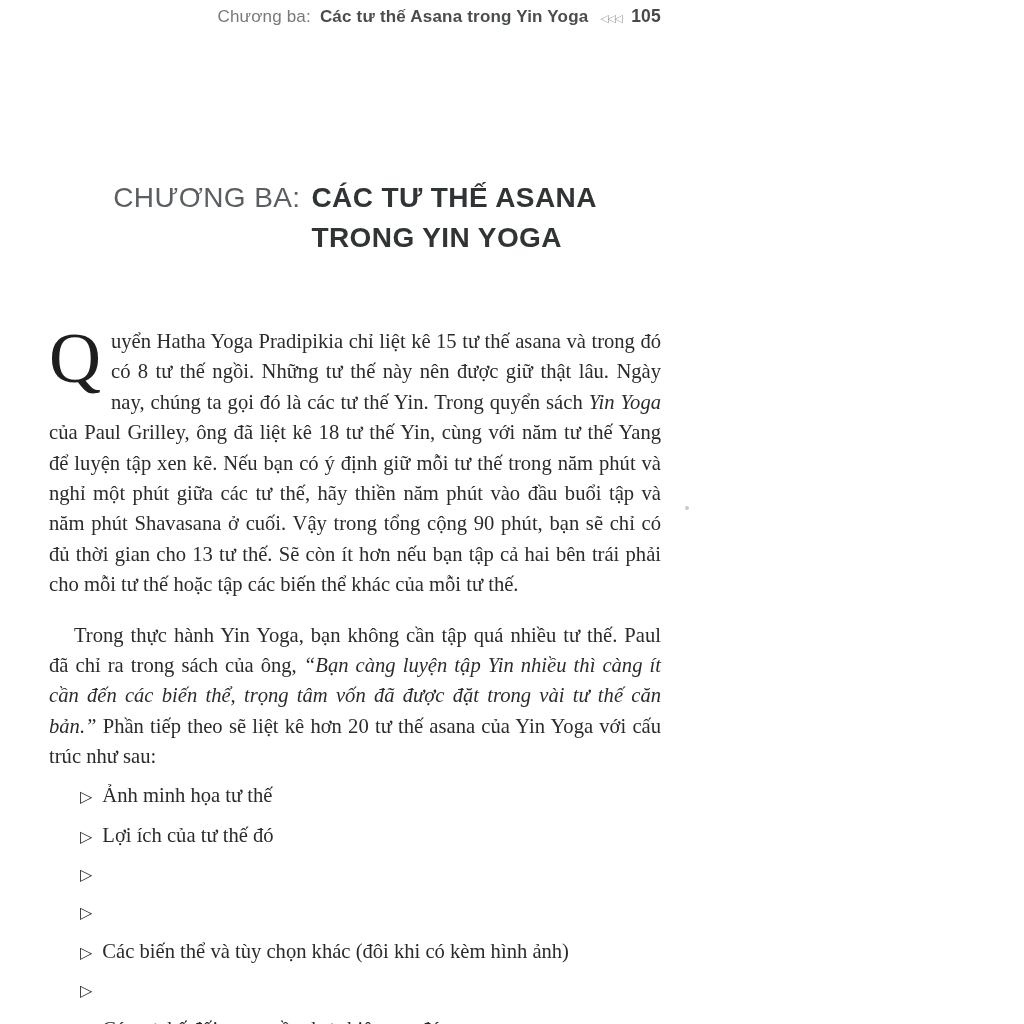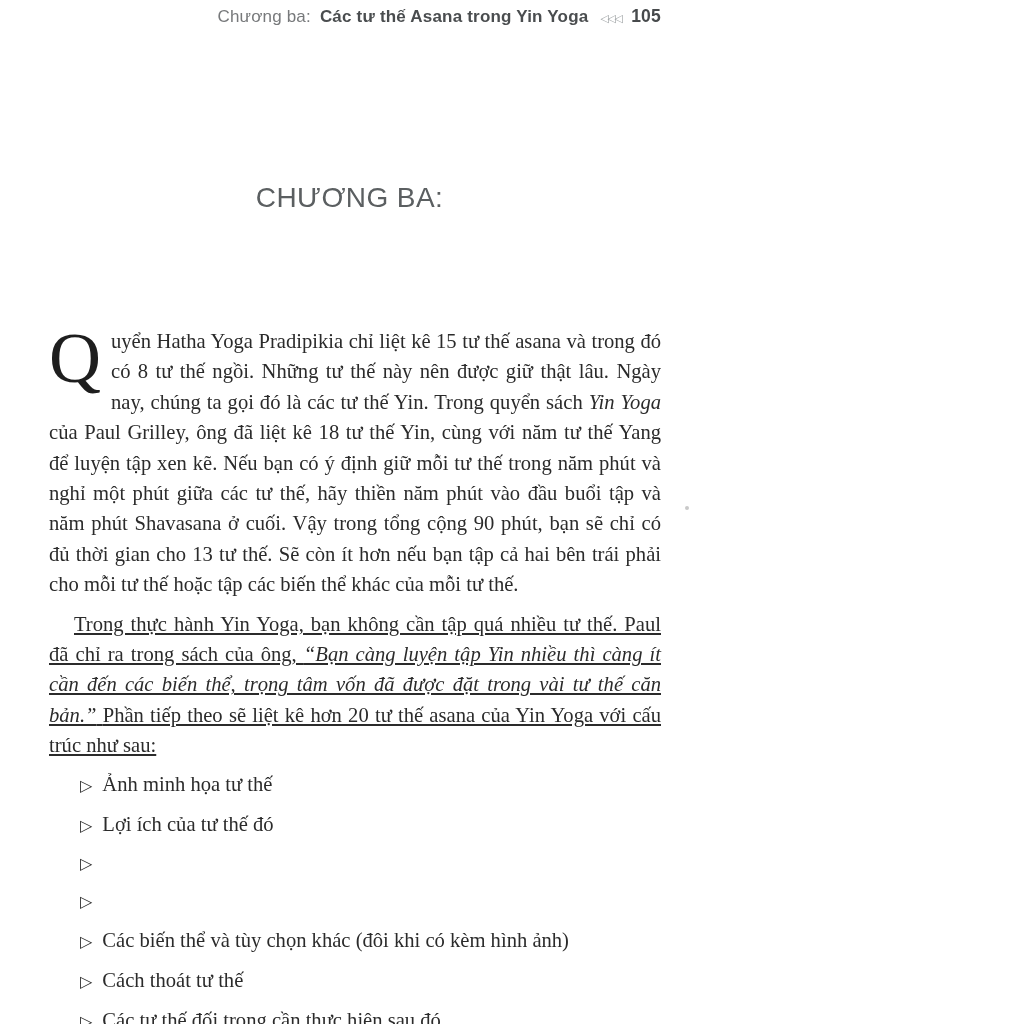--- a/index.html
+++ b/index.html
@@ -65,21 +65,21 @@
     position: absolute;
     top: 326px;
     left: 49px;
     width: 612px;
     color: #2b2b2b;
     font-size: 20.6px;
     line-height: 30.4px;
     text-align: justify;
   }
   .para { margin: 0; }
-  .para-2 { margin-top: 9px; text-indent: 25px; text-decoration: underline; }
+  .para-2 { margin-top: 20px; text-indent: 25px; }
   .dropcap {
     float: left;
     font-size: 72px;
     line-height: 56px;
     height: 58px;
     margin: 4px 10px 0 0;
     color: #1e1e1e;
   }
   .italic { font-style: italic; }
 
@@ -123,20 +123,24 @@
 
   <div class="running-header">
     <span class="rh-label">Chương ba:</span>
     <span class="rh-title">Các tư thế Asana trong Yin Yoga</span>
     <span class="rh-arrows">◁◁◁</span>
     <span class="rh-page">105</span>
   </div>
 
   <div class="chapter-title">
     <span class="ct-label">CHƯƠNG BA:</span>
+    <span class="ct-main">
+      <span style="display:block">CÁC TƯ THẾ ASANA</span>
+      <span style="display:block">TRONG YIN YOGA</span>
+    </span>
   </div>
 
   <div class="body-text">
 
     <p class="para para-1">
       <span class="dropcap">Q</span>
       <span>uyển Hatha Yoga Pradipikia chỉ liệt kê 15 tư thế asana và trong đó có 8 tư thế ngồi. Những tư thế này nên được giữ thật lâu. Ngày nay, chúng ta gọi đó là các tư thế Yin. Trong quyển sách </span>
       <span class="italic">Yin Yoga</span>
       <span> của Paul Grilley, ông đã liệt kê 18 tư thế Yin, cùng với năm tư thế Yang để luyện tập xen kẽ. Nếu bạn có ý định giữ mỗi tư thế trong năm phút và nghỉ một phút giữa các tư thế, hãy thiền năm phút vào đầu buổi tập và năm phút Shavasana ở cuối. Vậy trong tổng cộng 90 phút, bạn sẽ chỉ có đủ thời gian cho 13 tư thế. Sẽ còn ít hơn nếu bạn tập cả hai bên trái phải cho mỗi tư thế hoặc tập các biến thể khác của mỗi tư thế.</span>
     </p>
@@ -161,21 +165,20 @@
       </li>
       <li>
         <span class="bullet">▷</span>
       </li>
       <li>
         <span class="bullet">▷</span>
         <span>Các biến thể và tùy chọn khác (đôi khi có kèm hình ảnh)</span>
       </li>
       <li>
         <span class="bullet">▷</span>
-        <span>Cách thoát tư thế</span>
       </li>
       <li>
         <span class="bullet">▷</span>
         <span>Các tư thế đối trọng cần thực hiện sau đó</span>
       </li>
     </ul>
   </div>
 
   <div class="scan-dot"></div>
 

